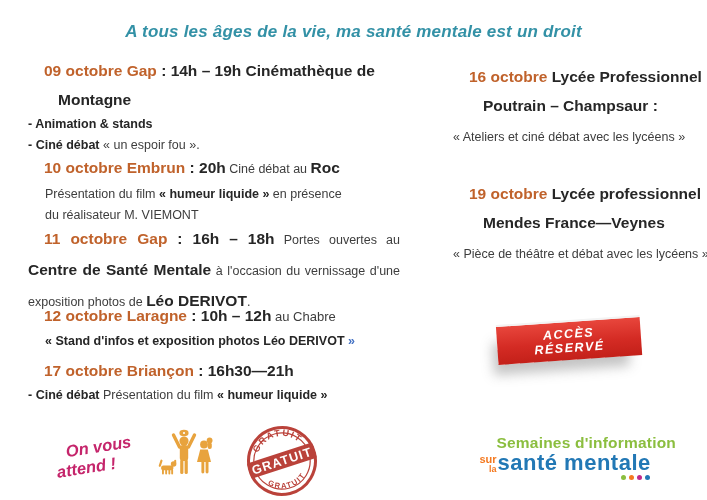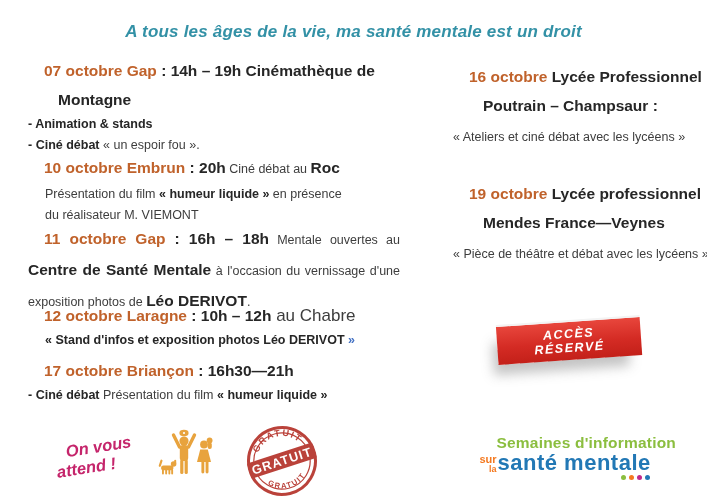--- a/index.html
+++ b/index.html
@@ -13,21 +13,21 @@
     position:absolute; top:22px; left:0; width:707px;
     text-align:center; font-size:17px; font-weight:bold; font-style:italic;
     color:#3391A6; letter-spacing:0.2px;
   }
   
   .event { position:absolute; left:28px; width:372px; }
   .event p { margin:0; }
   .h { font-size:15.5px; font-weight:bold; color:#262626; line-height:29px; }
   .h .date { color:#C0622B; }
   .h .reg    { font-weight:400; font-size:12.5px; color:#3d3d3d; }
-  .h .reg-lg { font-weight:400; font-size:17px;  color:#3d3d3d; }
+  .h .reg-lg { font-weight:400; font-size:13px;  color:#3d3d3d; }
   .ind  { padding-left:30px; text-indent:-14px; }
   .just { text-align:justify; text-indent:16px; }
   .body { font-size:12.5px; line-height:21px; color:#3d3d3d; }
   .body b { color:#262626; }
   .body .blue { color:#4472C4; font-weight:bold; }
   .pad  { padding-left:17px; }
   .e1 { top:56px; }
   .e2 { top:153px; }
   .e3 { top:224px; }
   .e4 { top:301px; }
@@ -78,33 +78,33 @@
   .d3 { background:#C0298C; } .d4 { background:#2278B5; }
 </style>
 </head>
 <body>
 
 <div class="page">
 
   <div class="title">A tous les âges de la vie, ma santé mentale est un droit</div>
 
   <section class="event e1">
-    <p class="h ind"><span class="date">07 octobre Gap</span><span> : </span><span>14h – 19h Cinémathèque de Montagne</span></p>
+    <p class="h ind"><span class="date">09 octobre Gap</span><span> : </span><span>14h – 19h Cinémathèque de Montagne</span></p>
     <p class="body"><b>- Animation &amp; stands</b></p>
     <p class="body"><b>- Ciné débat</b><span> « un espoir fou ».</span></p>
   </section>
 
   <section class="event e2">
     <p class="h ind"><span class="date">10 octobre Embrun</span><span> : </span><span>20h</span><span class="reg"> Ciné débat au </span><span>Roc</span></p>
     <p class="body pad"><span>Présentation du film </span><b>« humeur liquide »</b><span> en présence</span></p>
     <p class="body pad"><span>du réalisateur M. VIEMONT</span></p>
   </section>
 
   <section class="event e3">
-    <p class="h just"><span class="date">11 octobre Gap</span><span> : </span><span>16h – 18h</span><span class="reg"> Mentale ouvertes au </span><span>Centre de Santé Mentale</span><span class="reg"> à l'occasion du vernissage d'une exposition photos de </span><span>Léo DERIVOT</span><span class="reg">.</span></p>
+    <p class="h just"><span class="date">11 octobre Gap</span><span> : </span><span>16h – 18h</span><span class="reg"> Portes ouvertes au </span><span>Centre de Santé Mentale</span><span class="reg"> à l'occasion du vernissage d'une exposition photos de </span><span>Léo DERIVOT</span><span class="reg">.</span></p>
   </section>
 
   <section class="event e4">
     <p class="h ind"><span class="date">12 octobre Laragne</span><span> : </span><span>10h – 12h</span><span class="reg-lg"> au Chabre</span></p>
     <p class="body pad"><b>« Stand d'infos et exposition photos Léo DERIVOT </b><span class="blue">»</span></p>
   </section>
 
   <section class="event e5">
     <p class="h ind"><span class="date">17 octobre Briançon</span><span> : </span><span>16h30—21h</span></p>
     <p class="body"><b>- Ciné débat</b><span> Présentation du film </span><b>« humeur liquide »</b></p>

